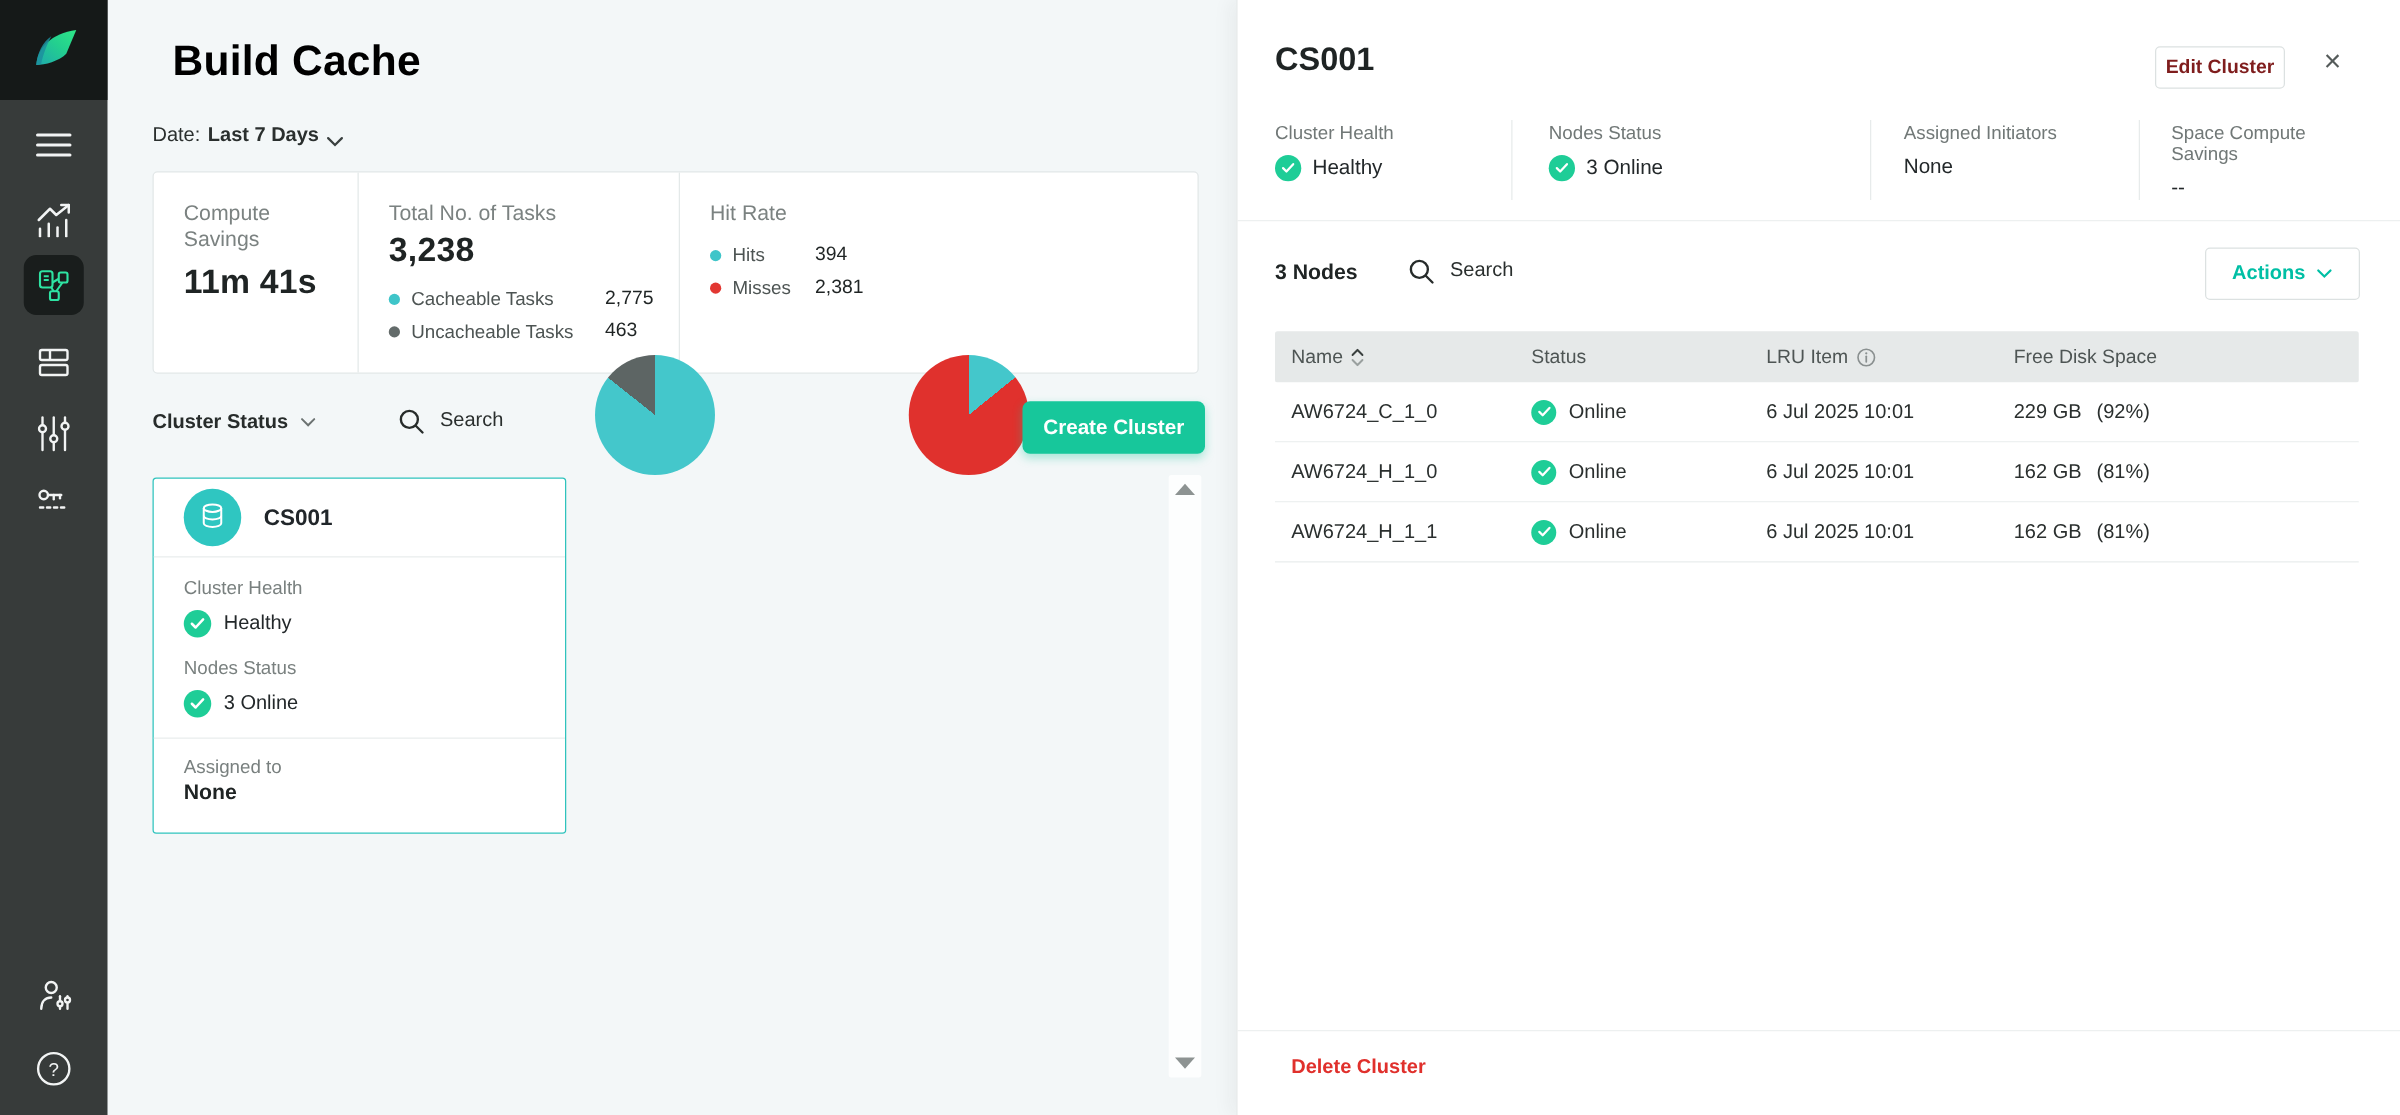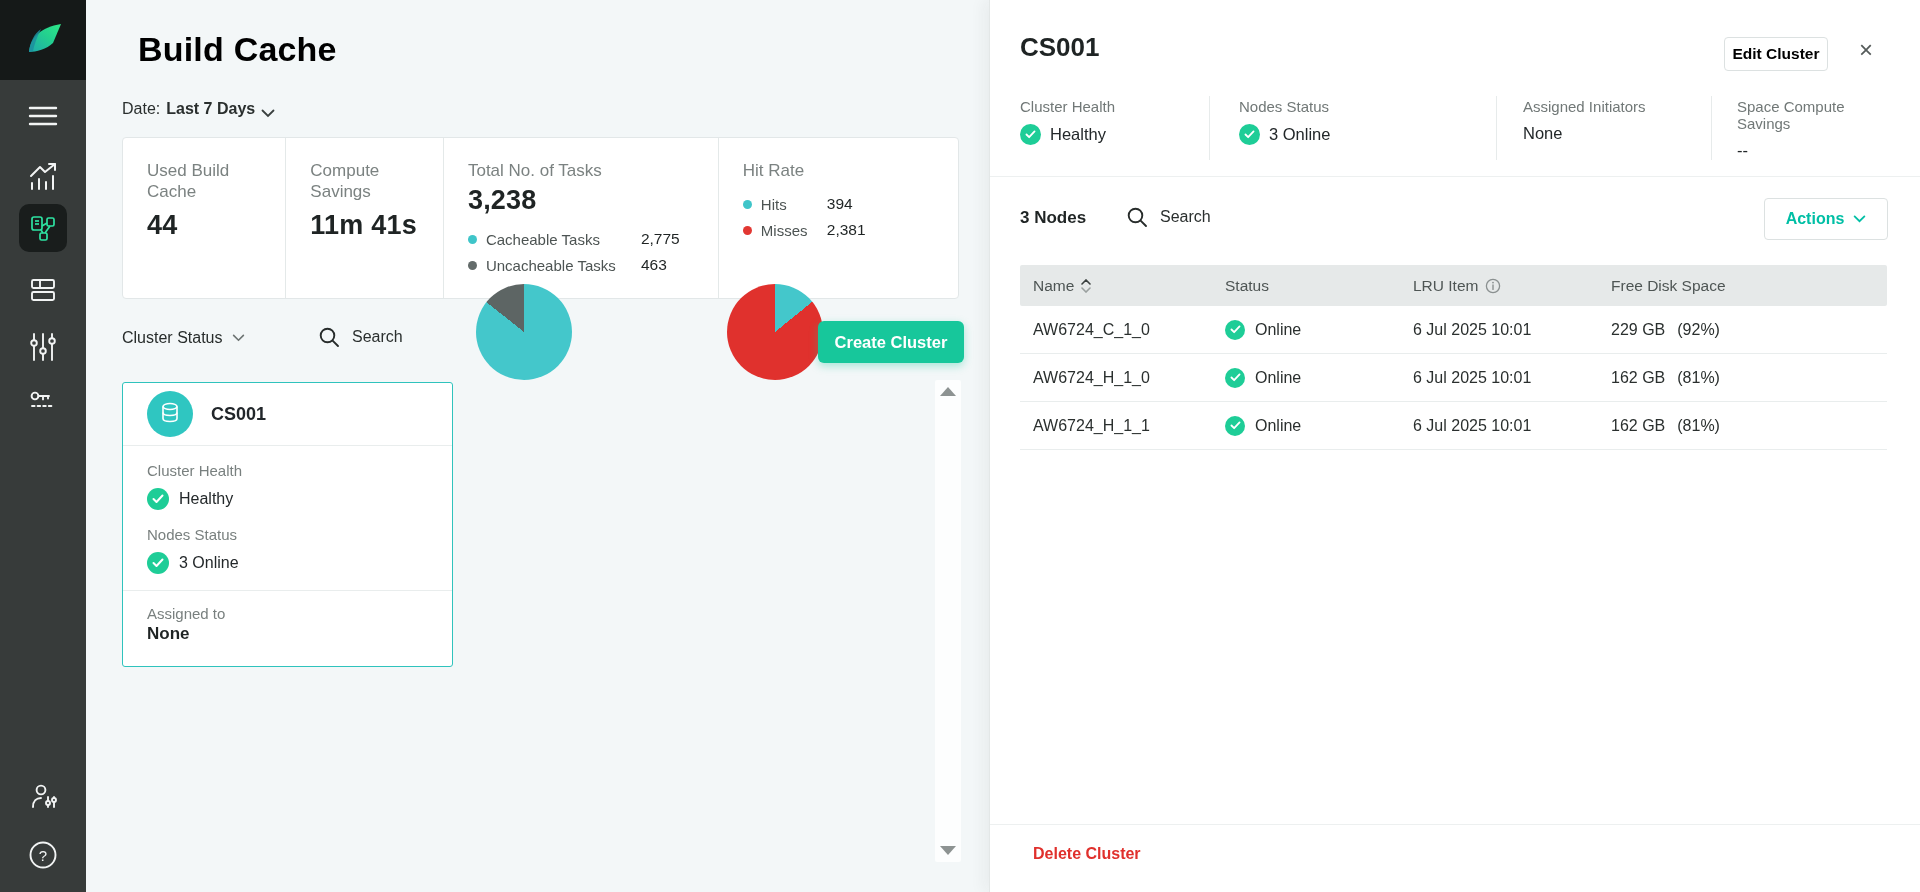--- a/index.html
+++ b/index.html
@@ -19,37 +19,37 @@
   .date-row { position:absolute; left:122px; top:100px; font-size:16px; color:#2a2f2e; display:flex; align-items:flex-end; gap:6px; cursor:pointer; }
   .date-row b { font-weight:700; }
   .chev { display:inline-block; }
 
   .stats-card { position:absolute; left:122px; top:137px; width:837px; height:162px; background:#fff; border:1px solid #e2e7e8; border-radius:4px; display:flex; }
   .stat-col { height:100%; padding:22px 0 0 24px; }
   .stat-col + .stat-col { border-left:1px solid #e4e9e9; }
   .stat-col.c1 { width:168px; }
   .stat-col.c2 { width:163px; }
   .stat-col.c3 { width:257px; }
-  .stat-col.c4 { width:249px;margin-left:27px; }
+  .stat-col.c4 { width:249px; }
   .stat-label { font-size:17px; color:#7b8281; line-height:1.25; padding-right:18px; }
   .stat-value { font-size:27px; font-weight:700; color:#1f2424; margin-top:7px; letter-spacing:.2px; }
   .legend { margin-top:14px; }
   .legend-row { display:flex; align-items:center; font-size:15px; color:#4d5453; margin-bottom:8px; }
   .dot { width:9px; height:9px; border-radius:50%; margin-right:9px; flex:0 0 auto; }
   .dot.teal { background:#3fc5c9; } .dot.gray { background:#636b6a; } .dot.red { background:#e23732; }
   .legend-name { }
   .c3 .legend-name { width:155px; } .c4 .legend-name { width:66px; }
   .legend-val { color:#1f2424; font-size:15.5px; }
 
   .pie { position:absolute; width:96px; height:96px; border-radius:50%; z-index:5; }
   .pie1 { left:476px; top:284px; background:conic-gradient(#44c7cb 0deg 308.5deg, #5d6564 308.5deg 360deg); }
   .pie2 { left:727px; top:284px; background:conic-gradient(#44c7cb 0deg 51deg, #e0312d 51deg 360deg); }
 
   .toolbar-row { position:absolute; left:122px; top:321px; width:837px; height:42px; }
-  .filter-dd { position:absolute; left:0; top:8px; display:flex; align-items:center; gap:10px; font-size:16px; color:#272c2b; cursor:pointer; }
+  .filter-dd { position:absolute; left:0; top:8px; display:flex; align-items:center; gap:10px; font-size:16px; color:#272c2b; cursor:pointer;font-weight:bold; }
   .search-box { position:absolute; left:196px; top:5px; display:flex; align-items:center; gap:12px; font-size:16px; color:#2a2f2e; cursor:text; }
   .create-btn { position:absolute; left:696px; top:0; width:146px; height:42px; background:#17c79b; border:none; border-radius:6px; color:#fff; font-family:"Liberation Sans",sans-serif; font-size:16.5px; font-weight:700; cursor:pointer; z-index:6; box-shadow:0 3px 8px rgba(23,199,155,.35); }
 
   .cluster-card { position:absolute; left:122px; top:382px; width:331px; height:285px; background:#fff; border:1.5px solid #2fc3bd; border-radius:3px; cursor:pointer; }
   .cc-header { display:flex; align-items:center; gap:18px; padding:9px 24px; height:63px; border-bottom:1px solid #e9eded; }
   .db-circle { width:46px; height:46px; border-radius:50%; background:#2fc6c1; display:flex; align-items:center; justify-content:center; flex:0 0 auto; }
   .cc-name { font-size:18px; font-weight:700; color:#21262a; }
   .cc-body { padding:16px 24px 0 24px; }
   .cc-label { font-size:15px; color:#79807f; margin-bottom:9px; }
   .status-line { display:flex; align-items:center; gap:10px; margin-bottom:16px; }
@@ -60,21 +60,21 @@
   .cc-assigned-val { font-size:17px; font-weight:700; color:#1f2424; margin-top:2px; }
 
   .scroll-track { position:absolute; left:935px; top:380px; width:26px; height:482px; background:#fdfefe; border-radius:2px; }
   .scroll-arrow { position:absolute; left:5px; width:0; height:0; border-left:8px solid transparent; border-right:8px solid transparent; cursor:pointer; }
   .scroll-arrow.up { top:7px; border-bottom:9px solid #8d9392; }
   .scroll-arrow.down { bottom:7px; border-top:9px solid #8d9392; }
 
   
   .panel { position:absolute; left:989px; top:0; width:931px; height:892px; background:#fff; border-left:1px solid #e3e7e7; box-shadow:-6px 0 14px rgba(35,40,40,.05); }
   .panel-title { position:absolute; left:30px; top:32px; font-size:26px; font-weight:700; color:#1f2424; }
-  .edit-btn { position:absolute; left:734px; top:37px; width:104px; height:34px; background:#fff; border:1px solid #dce1e1; border-radius:4px; color:#000000; font-family:"Liberation Sans",sans-serif; font-size:15.5px; font-weight:700; cursor:pointer; }
+  .edit-btn { position:absolute; left:734px; top:37px; width:104px; height:34px; background:#fff; border:1px solid #dce1e1; border-radius:4px; color:#7f1d1d; font-family:"Liberation Sans",sans-serif; font-size:15.5px; font-weight:700; cursor:pointer; }
   .close-btn { position:absolute; left:862px; top:36px; width:28px; height:28px; background:none; border:none; font-size:24px; color:#555b5a; cursor:pointer; line-height:28px; }
 
   .summary-row { position:absolute; left:30px; top:96px; display:flex; }
   .sum-col { padding-top:2px; }
   .sum-col + .sum-col { border-left:1px solid #e7ebeb; }
   .sum-col.s1 { width:189px; }
   .sum-col.s2 { width:287px; padding-left:29px; }
   .sum-col.s3 { width:215px; padding-left:26px; }
   .sum-col.s4 { width:185px; padding-left:25px; }
   .sum-label { font-size:15px; color:#717877; }
@@ -221,24 +221,20 @@
 
   <div class="date-row">
     <span>Date:</span>
     <b>Last 7 Days</b>
     <svg class="chev" width="14" height="9" viewBox="0 0 14 9">
         <path d="M1.5 1.5 L7 7 L12.5 1.5" stroke="#3a403f" stroke-width="1.8" fill="none" stroke-linecap="round"></path>
       </svg>
   </div>
 
   <div class="stats-card">
-    <div class="stat-col c1">
-      <div class="stat-label">Used Build Cache</div>
-      <div class="stat-value">44</div>
-    </div>
     <div class="stat-col c2">
       <div class="stat-label">Compute Savings</div>
       <div class="stat-value">11m 41s</div>
     </div>
     <div class="stat-col c3">
       <div class="stat-label">Total No. of Tasks</div>
       <div class="stat-value" style="margin-top:4px;">3,238</div>
       <div class="legend">
         <div class="legend-row">
           <span class="dot teal"></span>

